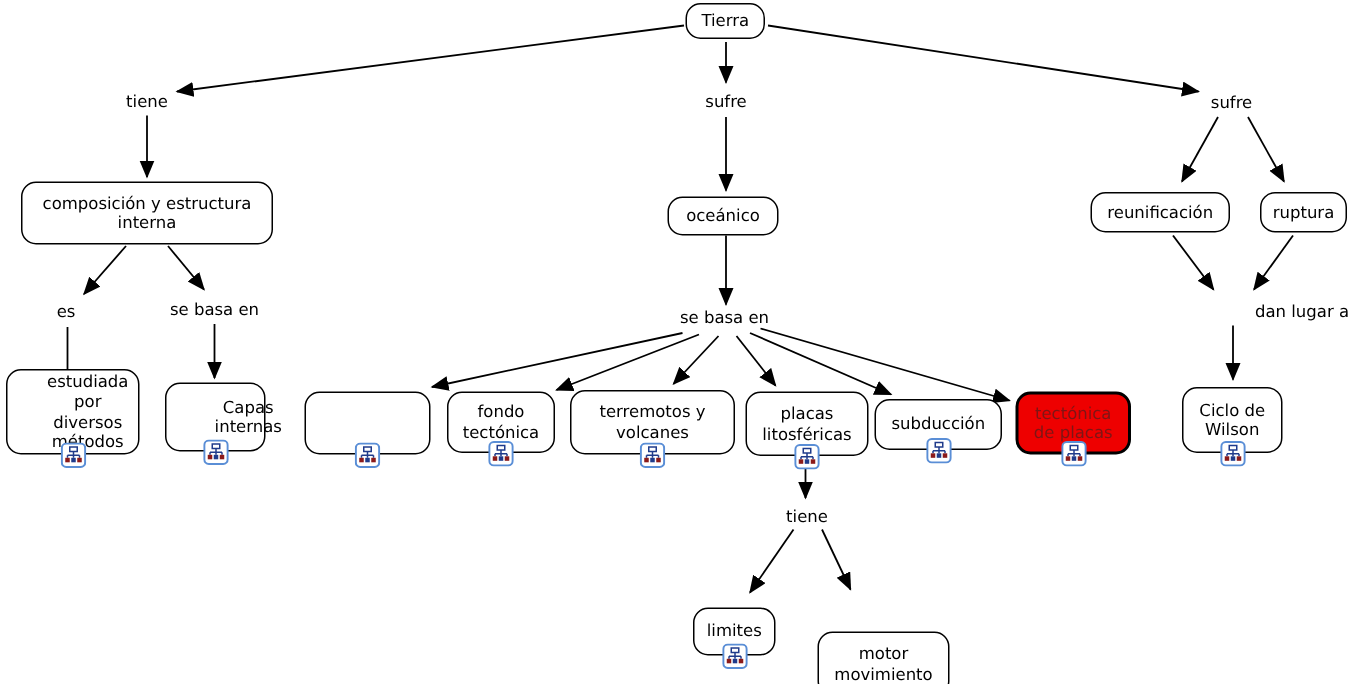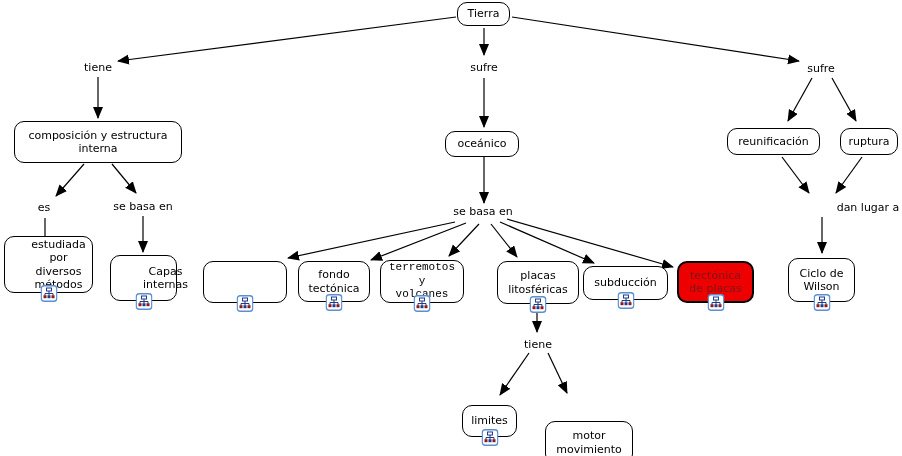--- a/index.html
+++ b/index.html
@@ -82,21 +82,21 @@
 
   <div class="node" style="left:457px;top:2px;width:53px;height:24px;">
     <span class="node-label">Tierra</span>
   </div>
 
   <div class="node" style="left:14px;top:121px;width:168px;height:42px;">
     <span class="node-label">composición y estructura
 interna</span>
   </div>
 
-  <div class="node" style="left:4px;top:236px;width:89px;height:57px;padding-left:20px;">
+  <div class="node" style="left:4px;top:246px;width:89px;height:57px;padding-left:20px;">
     <span class="node-label">estudiada
 por diversos
 métodos</span>
     <span class="submap-icon">
       <svg width="17" height="17" viewBox="0 0 17 17">
           <rect x="0.7" y="0.7" width="15.6" height="15.6" rx="3" fill="#ffffff" stroke="#5a8ed6" stroke-width="1.4"></rect>
           <rect x="6" y="3" width="5" height="3" fill="#ffffff" stroke="#1f3b8b"></rect>
           <path d="M8.5 6 V8.5 M4.5 8.5 H12.5 M4.5 8.5 V10.2 M8.5 8.5 V10.2 M12.5 8.5 V10.2" fill="none" stroke="#1f3b8b"></path>
           <rect x="3" y="10.2" width="3" height="3" fill="#8b1a1a"></rect>
           <rect x="7" y="10.2" width="3" height="3" fill="#1f3b8b"></rect>
@@ -145,21 +145,21 @@
           <rect x="0.7" y="0.7" width="15.6" height="15.6" rx="3" fill="#ffffff" stroke="#5a8ed6" stroke-width="1.4"></rect>
           <rect x="6" y="3" width="5" height="3" fill="#ffffff" stroke="#1f3b8b"></rect>
           <path d="M8.5 6 V8.5 M4.5 8.5 H12.5 M4.5 8.5 V10.2 M8.5 8.5 V10.2 M12.5 8.5 V10.2" fill="none" stroke="#1f3b8b"></path>
           <rect x="3" y="10.2" width="3" height="3" fill="#8b1a1a"></rect>
           <rect x="7" y="10.2" width="3" height="3" fill="#1f3b8b"></rect>
           <rect x="11" y="10.2" width="3" height="3" fill="#8b1a1a"></rect>
         </svg>
     </span>
   </div>
 
-  <div class="node" style="left:380px;top:260px;width:84px;height:43px;font-family:Liberation Mono, monospace;">
+  <div class="node" style="left:380px;top:260px;width:110px;height:43px;">
     <span class="node-label">terremotos y
 volcanes</span>
     <span class="submap-icon">
       <svg width="17" height="17" viewBox="0 0 17 17">
           <rect x="0.7" y="0.7" width="15.6" height="15.6" rx="3" fill="#ffffff" stroke="#5a8ed6" stroke-width="1.4"></rect>
           <rect x="6" y="3" width="5" height="3" fill="#ffffff" stroke="#1f3b8b"></rect>
           <path d="M8.5 6 V8.5 M4.5 8.5 H12.5 M4.5 8.5 V10.2 M8.5 8.5 V10.2 M12.5 8.5 V10.2" fill="none" stroke="#1f3b8b"></path>
           <rect x="3" y="10.2" width="3" height="3" fill="#8b1a1a"></rect>
           <rect x="7" y="10.2" width="3" height="3" fill="#1f3b8b"></rect>
           <rect x="11" y="10.2" width="3" height="3" fill="#8b1a1a"></rect>

